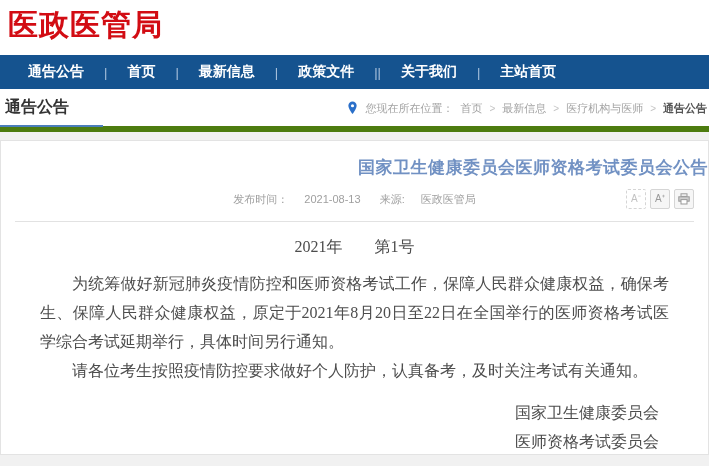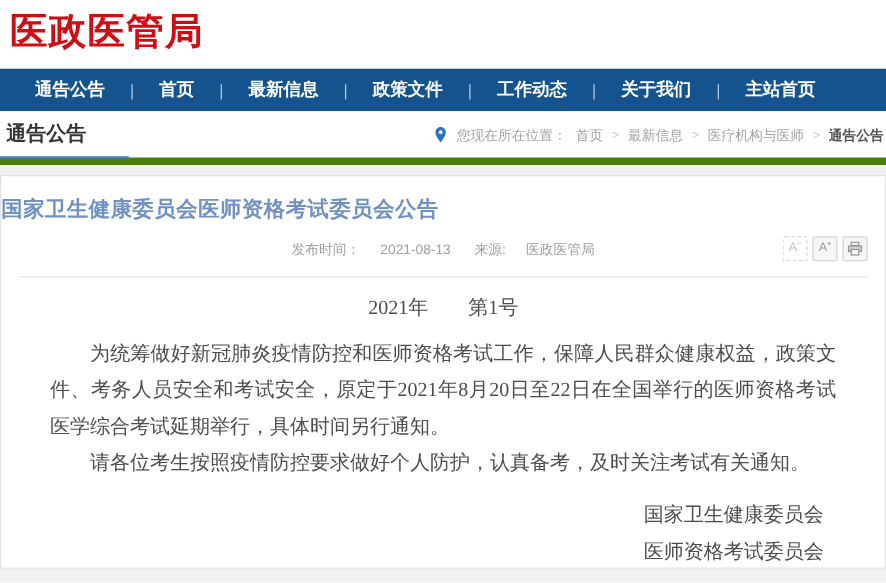--- a/index.html
+++ b/index.html
@@ -19,21 +19,21 @@
   .crumb-bar { background:#fff; border-bottom:6px solid #4d7c0f; display:flex; justify-content:space-between; align-items:flex-end; padding-top:8px; }
   .section-title { font-size:16px; font-weight:bold; color:#333; border-bottom:2px solid #4a7ebb; padding:0 34px 7px 5px; margin-bottom:-1px; }
   .crumbs { display:flex; align-items:center; gap:7px; font-size:11px; color:#a3a3a3; padding:0 2px 10px 0; white-space:nowrap;justify-content:center; }
   .crumb-link { color:#a3a3a3; cursor:pointer; }
   .crumb-sep { color:#c4c4c4; font-size:10px; }
   .crumb-current { color:#555; font-weight:bold; }
   .pin { flex:0 0 auto; margin-top:-2px; }
 
   
   .article-panel { background:#fff; border:1px solid #e3e3e3; margin-top:8px; height:315px; overflow:hidden; }
-  .article-title { text-align:left; font-size:17px; font-weight:bold; color:#7191c3; margin-top:15px; letter-spacing:0.5px; }
+  .article-title { text-align:right; font-size:17px; font-weight:bold; color:#7191c3; margin-top:15px; letter-spacing:0.5px; }
   .meta-row { position:relative; text-align:center; margin-top:13px; font-size:11px; color:#9f9f9f; height:20px; }
   .meta-row span { margin:0 8px; }
   .meta-tools { position:absolute; right:14px; top:-3px; display:flex; gap:4px; }
   .tool-btn { width:20px; height:20px; font-size:10px; line-height:1; color:#999; background:#f6f6f6; border:1px solid #d5d5d5; border-radius:2px; cursor:pointer; display:flex; align-items:center; justify-content:center; font-family:"Liberation Sans",sans-serif; }
   .tool-btn.dashed { border-style:dashed; background:#fff; color:#c2c2c2; }
   .meta-divider { border:none; border-top:1px solid #e2e2e2; margin:9px 14px 0; }
 
   
   .article-body { font-family:"Liberation Serif","DejaVu Serif",serif; font-size:16px; color:#4d4d4d; line-height:29px; padding:0 39px; }
   .doc-number { text-align:center; margin:10px 0 8px; }
@@ -49,21 +49,20 @@
 
 <nav class="main-nav">
   <span class="nav-item">通告公告</span>
   <span class="nav-sep">|</span>
   <span class="nav-item">首页</span>
   <span class="nav-sep">|</span>
   <span class="nav-item">最新信息</span>
   <span class="nav-sep">|</span>
   <span class="nav-item">政策文件</span>
   <span class="nav-sep">|</span>
-  <span class="nav-item">工作动态</span>
   <span class="nav-sep">|</span>
   <span class="nav-item">关于我们</span>
   <span class="nav-sep">|</span>
   <span class="nav-item">主站首页</span>
 </nav>
 
 <div class="crumb-bar">
   <div class="section-title">通告公告</div>
   <div class="crumbs">
     <svg class="pin" width="11" height="14" viewBox="0 0 12 15">
@@ -97,21 +96,21 @@
           <rect x="3" y="6.6" width="6" height="4.4" fill="#ffffff" stroke="#999" stroke-width="1"></rect>
         </svg>
       </button>
     </div>
   </div>
 
   <hr class="meta-divider">
 
   <article class="article-body">
     <p class="doc-number">2021年　　第1号</p>
-    <p class="para">为统筹做好新冠肺炎疫情防控和医师资格考试工作，保障人民群众健康权益，政策文件、考务人员安全和考试安全，原定于2021年8月20日至22日在全国举行的医师资格考试医学综合考试延期举行，具体时间另行通知。</p>
+    <p class="para">为统筹做好新冠肺炎疫情防控和医师资格考试工作，保障人民群众健康权益，确保考生、保障人民群众健康权益，原定于2021年8月20日至22日在全国举行的医师资格考试医学综合考试延期举行，具体时间另行通知。</p>
     <p class="para">请各位考生按照疫情防控要求做好个人防护，认真备考，及时关注考试有关通知。</p>
     <div class="signature">
       <div>国家卫生健康委员会</div>
       <div>医师资格考试委员会</div>
 
     </div>
   </article>
 </main>
 
 </body></html>

